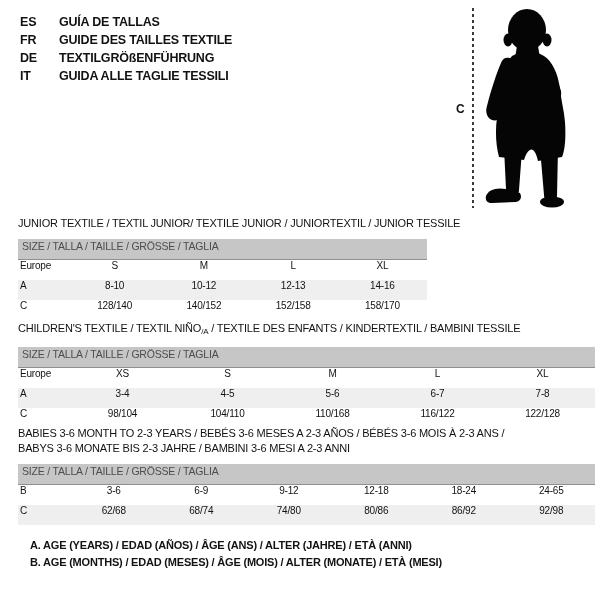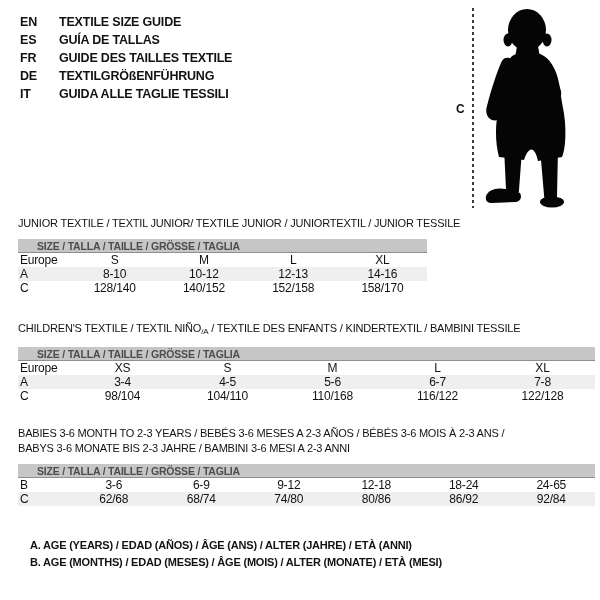--- a/index.html
+++ b/index.html
@@ -17,42 +17,38 @@
   .measure-c { position:absolute; left:456px; top:102px; font-weight:700; font-size:12px; }
   .dotted-line { position:absolute; left:472px; top:8px; width:2px; height:200px;
     background:repeating-linear-gradient(to bottom,#3a3a3a 0 3px, transparent 3px 6px); }
   .baby-svg { position:absolute; left:480px; top:0; width:115px; height:212px; }
   
   .section-title { position:absolute; left:18px; font-size:11px; font-weight:400;
     letter-spacing:-0.2px; white-space:nowrap; line-height:15px; }
   .sub { font-size:8px; vertical-align:-2px; }
   
   .sg-table { position:absolute; left:18px; }
-  .size-bar { height:14px; line-height:15px; background:#c6c6c6; border-bottom:1px solid #8f8f8f;
-    color:#4d4d4d; font-size:10.5px; padding-left:19px; letter-spacing:-0.2px; white-space:nowrap;font-weight:bold; }
-  .trow { display:flex; height:14px; font-size:12px; letter-spacing:-0.2px; }
+  .size-bar { height:21px; line-height:15px; background:#c6c6c6; border-bottom:1px solid #8f8f8f;
+    color:#4d4d4d; font-size:10.5px; padding-left:4px; letter-spacing:-0.2px; white-space:nowrap; }
+  .trow { display:flex; height:20px; font-size:10px; letter-spacing:-0.2px; }
   .trow.stripe { background:#efefef; }
   .tlabel { width:52px; padding-left:2px; }
   .tcell { flex:1; text-align:center; }
   .w-junior { width:409px; }
   .w-wide { width:577px; }
   
   .footnotes { position:absolute; left:18px; top:537px; font-size:11px; font-weight:700;
     line-height:17px; letter-spacing:-0.2px; white-space:nowrap;margin-left:12px; }
 </style>
 </head>
 <body>
 
 <div class="page">
 
   <header class="lang-list">
-    <div class="lang-row">
-      <span class="lang-code">EN</span>
-      <span class="lang-title">TEXTILE SIZE GUIDE</span>
-    </div>
     <div class="lang-row">
       <span class="lang-code">ES</span>
       <span class="lang-title">GUÍA DE TALLAS</span>
     </div>
     <div class="lang-row">
       <span class="lang-code">FR</span>
       <span class="lang-title">GUIDE DES TAILLES TEXTILE</span>
     </div>
     <div class="lang-row">
       <span class="lang-code">DE</span>
@@ -154,21 +150,21 @@
       <span class="tcell">18-24</span>
       <span class="tcell">24-65</span>
     </div>
     <div class="trow stripe">
       <span class="tlabel">C</span>
       <span class="tcell">62/68</span>
       <span class="tcell">68/74</span>
       <span class="tcell">74/80</span>
       <span class="tcell">80/86</span>
       <span class="tcell">86/92</span>
-      <span class="tcell">92/84</span>
+      <span class="tcell">92/98</span>
     </div>
   </div>
 
   <footer class="footnotes">
     <div>A. AGE (YEARS) / EDAD (AÑOS) / ÂGE (ANS) / ALTER (JAHRE) / ETÀ (ANNI)</div>
     <div>B. AGE (MONTHS) / EDAD (MESES) / ÂGE (MOIS) / ALTER (MONATE) / ETÀ (MESI)</div>
   </footer>
 
 </div>
 

